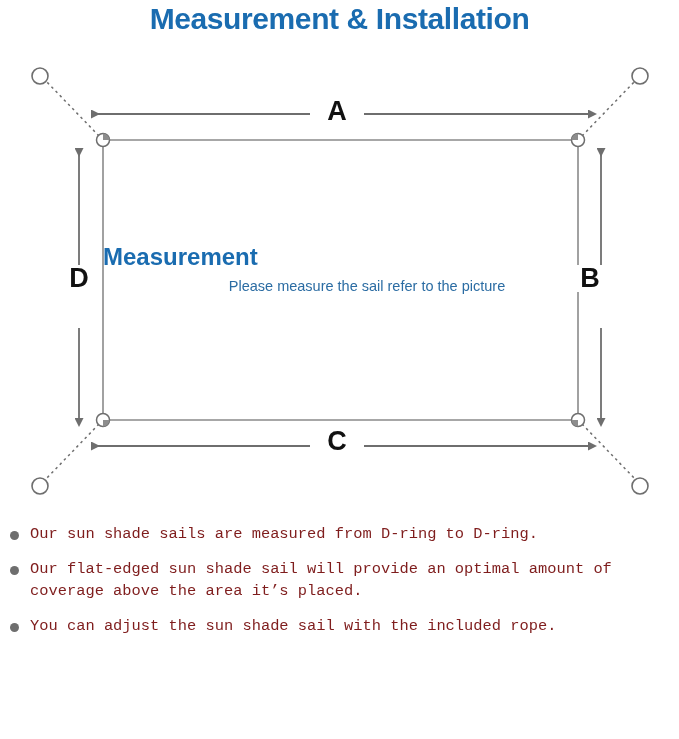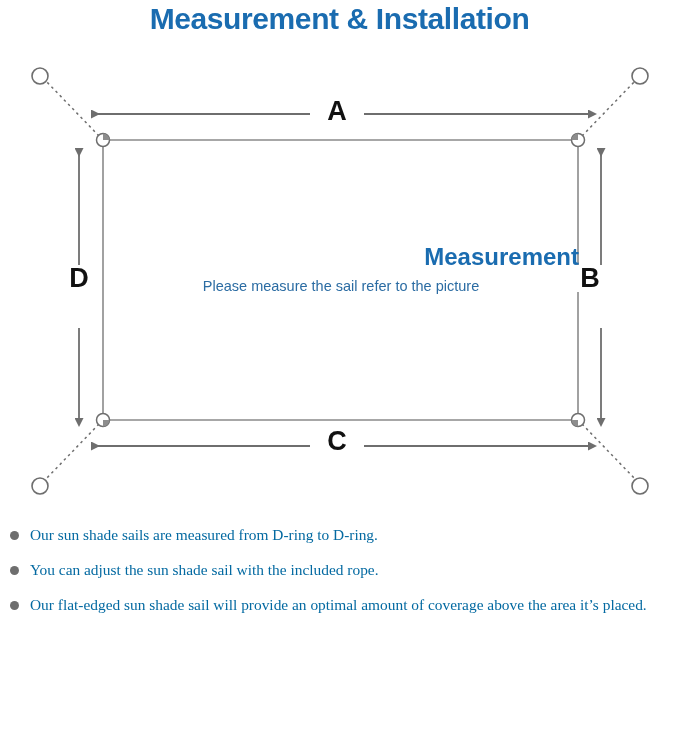--- a/index.html
+++ b/index.html
@@ -51,36 +51,37 @@
     width: 679px;
     height: 480px;
   }
 
   
   .sail-heading {
     position: absolute;
     left: 103px;
     top: 243px;
     width: 476px;
-    text-align: right;
+    text-align: left;
     font-size: 24px;
     font-weight: bold;
     color: #1a6cb0;
     white-space: nowrap;
   }
   .sail-sub {
     position: absolute;
     left: 103px;
     top: 278px;
     width: 476px;
     text-align: center;
     font-size: 14.5px;
     font-weight: normal;
     color: #2b6ca3;
     white-space: nowrap;
+    padding-left: 26px;
   }
 
   
   .dim-letter {
     position: absolute;
     font-size: 27px;
     font-weight: bold;
     color: #111111;
     line-height: 1;
     text-align: center;
@@ -111,22 +112,22 @@
     height: 9px;
     border-radius: 50%;
     background: #6e6e6e;
     margin-top: 7px;
     margin-right: 11px;
   }
   .note-text {
     flex: 1 1 auto;
     font-size: 15.4px;
     line-height: 1.42;
-    color: #0369a1;
-    font-family: Liberation Serif, serif;
+    color: #7f1d1d;
+    font-family: Liberation Mono, monospace;
   }
 </style>
 </head>
 <body>
 
 <div id="page">
 
   <div class="title">Measurement &amp; Installation</div>
 
   <div id="diagram-wrap">
@@ -186,21 +187,21 @@
     <div class="dim-letter dim-b" style="top:225px;">B</div>
   </div>
 
   <div id="notes">
     <div class="note">
       <span class="note-bullet"></span>
       <span class="note-text">Our sun shade sails are measured from D-ring to D-ring.</span>
     </div>
     <div class="note">
       <span class="note-bullet"></span>
-      <span class="note-text">You can adjust the sun shade sail with the included rope.</span>
+      <span class="note-text">Our flat-edged sun shade sail will provide an optimal amount of coverage above the area it’s placed.</span>
     </div>
     <div class="note">
       <span class="note-bullet"></span>
-      <span class="note-text">Our flat-edged sun shade sail will provide an optimal amount of coverage above the area it’s placed.</span>
+      <span class="note-text">You can adjust the sun shade sail with the included rope.</span>
     </div>
   </div>
 
 </div>
 
 </body></html>

